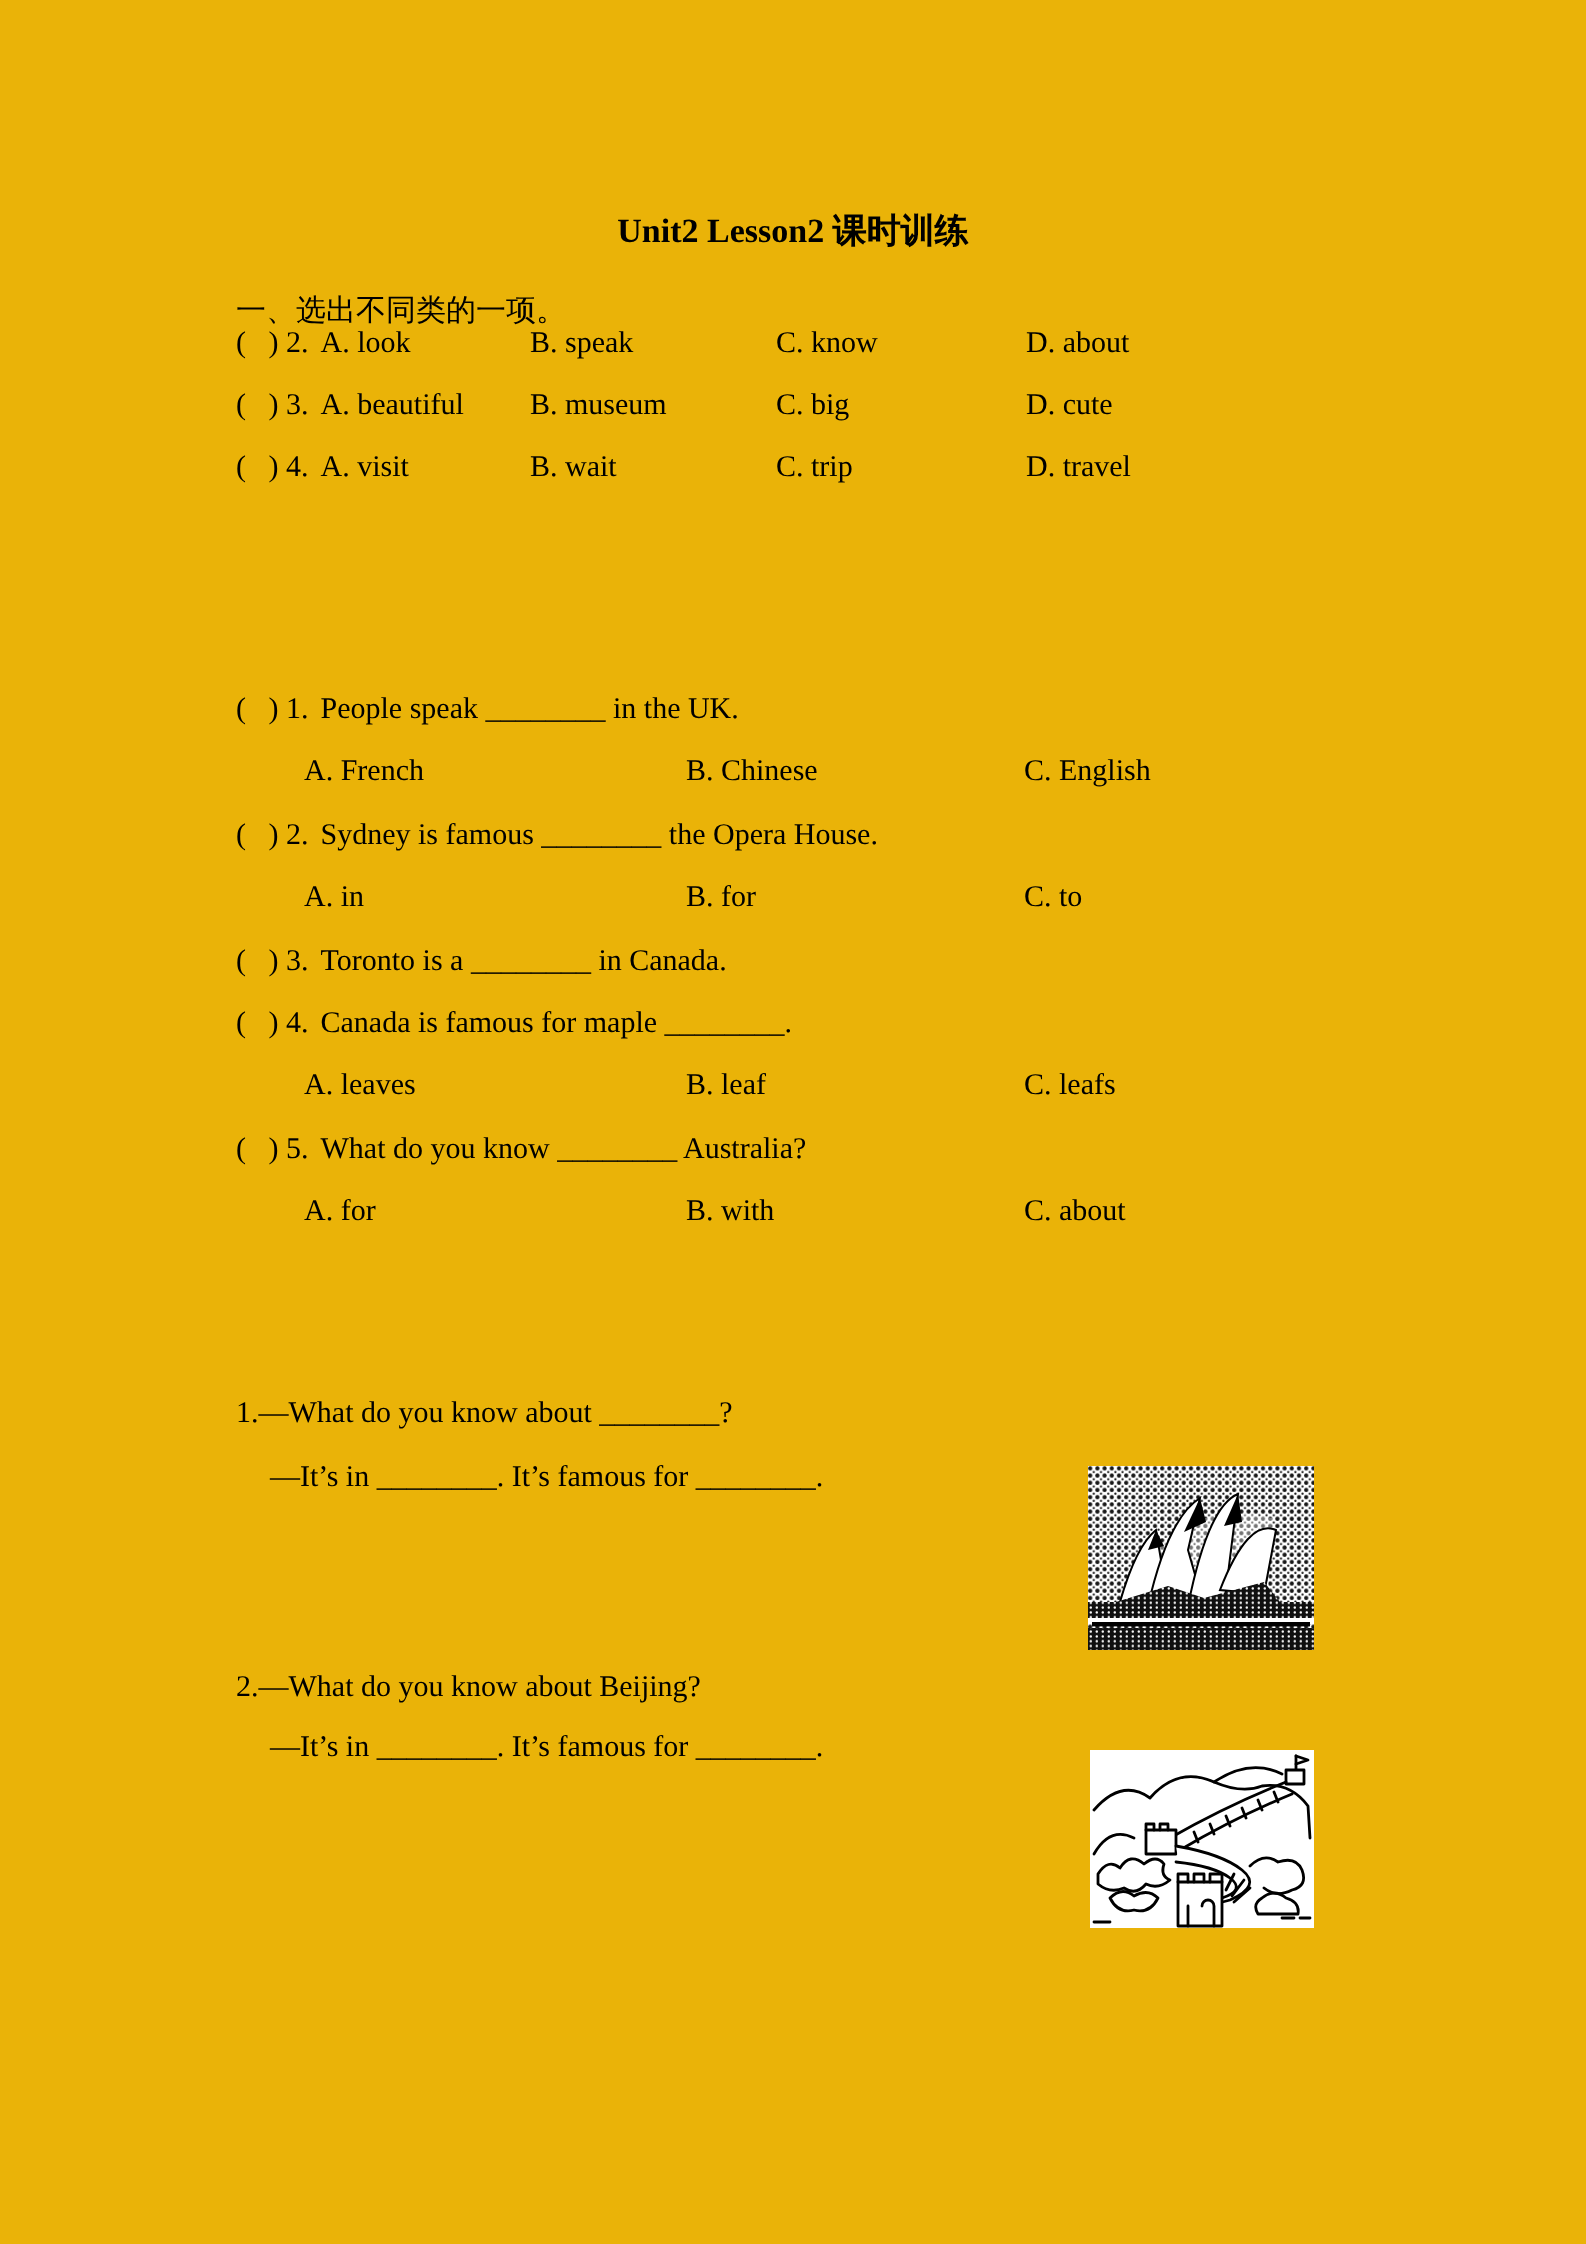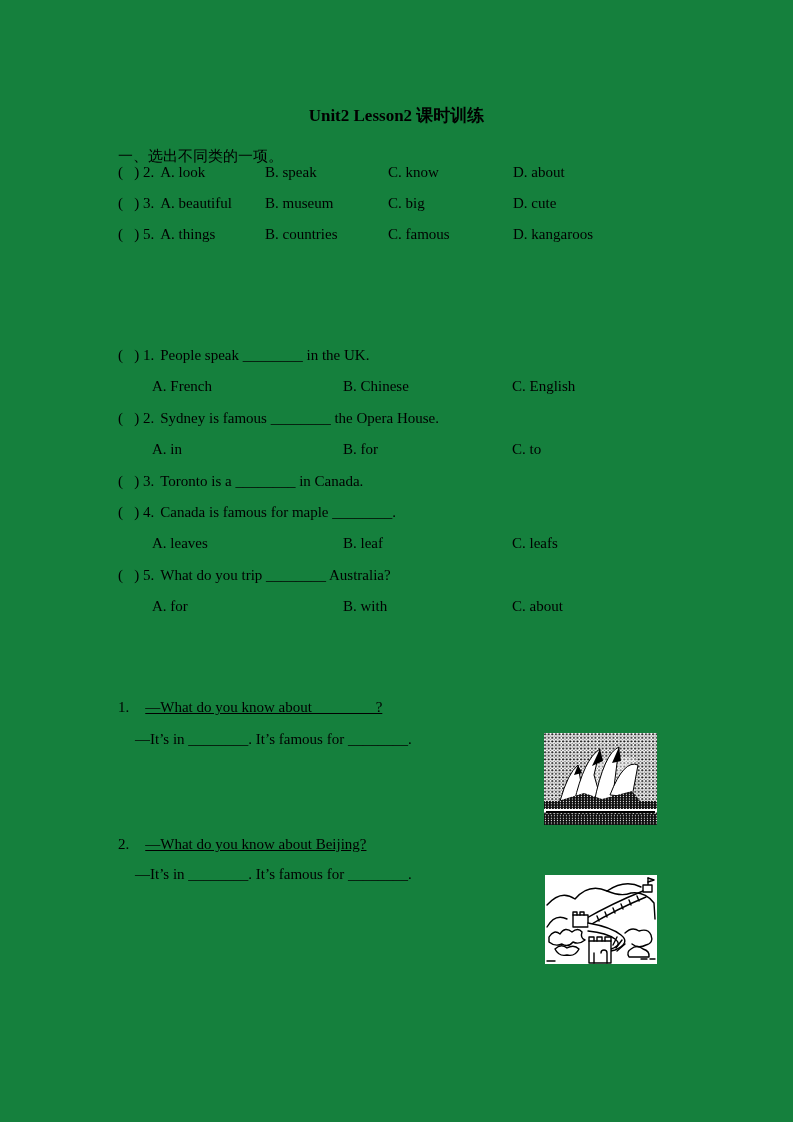--- a/index.html
+++ b/index.html
@@ -1,20 +1,20 @@
 <!DOCTYPE html>
 <html><head>
 <meta charset="utf-8">
 <style>
   html, body { margin:0; padding:0; background:#ffffff; }
   .page {
     position:relative;
     width:793px;
     height:1122px;
-    background:#15803d;
+    background:#eab308;
     color:#000;
     font-family:"Liberation Serif","DejaVu Serif",serif;
     font-size:15px;
     overflow:hidden;
   }
   .title {
     position:absolute;
     top:104px; left:0;
     width:100%;
     text-align:center;
@@ -46,21 +46,21 @@
   .s2opts {
     display:grid;
     grid-template-columns:191px 169px auto;
     padding-left:34px;
     line-height:16px;
     margin-bottom:16px;
     white-space:pre;
   }
 
   .d-q { margin-bottom:16px; }
-  .d-q .qtext { margin-left:16px;text-decoration:underline; }
+  .d-q .qtext { margin-left:0; }
   .d-a { padding-left:17px; }
   .d1a { margin-bottom:89px; }
   .d2q { margin-bottom:14px; }
 
   .figure { position:absolute; }
   #fig1 { top:733px; left:544px; width:113px; height:92px; }
   #fig2 { top:875px; left:545px; width:112px; height:89px; }
 </style>
 </head>
 <body>
@@ -78,24 +78,24 @@
       <div>C. know</div>
       <div>D. about</div>
     </div>
     <div class="s1row">
       <div><span class="prefix">(   ) 3.</span><span class="optA">A. beautiful</span></div>
       <div>B. museum</div>
       <div>C. big</div>
       <div>D. cute</div>
     </div>
     <div class="s1row">
-      <div><span class="prefix">(   ) 5.</span><span class="optA">A. things</span></div>
-      <div>B. countries</div>
-      <div>C. famous</div>
-      <div>D. kangaroos</div>
+      <div><span class="prefix">(   ) 4.</span><span class="optA">A. visit</span></div>
+      <div>B. wait</div>
+      <div>C. trip</div>
+      <div>D. travel</div>
     </div>
   </div>
 
   <div class="sec" id="sec2">
 
     <div class="line s2q"><span class="prefix">(   ) 1.</span><span class="qtext">People speak ________ in the UK.</span></div>
     <div class="s2opts">
       <div>A. French</div>
       <div>B. Chinese</div>
       <div>C. English</div>
@@ -110,21 +110,21 @@
 
     <div class="line s2q"><span class="prefix">(   ) 3.</span><span class="qtext">Toronto is a ________ in Canada.</span></div>
 
     <div class="line s2q"><span class="prefix">(   ) 4.</span><span class="qtext">Canada is famous for maple ________.</span></div>
     <div class="s2opts">
       <div>A. leaves</div>
       <div>B. leaf</div>
       <div>C. leafs</div>
     </div>
 
-    <div class="line s2q"><span class="prefix">(   ) 5.</span><span class="qtext">What do you trip ________ Australia?</span></div>
+    <div class="line s2q"><span class="prefix">(   ) 5.</span><span class="qtext">What do you know ________ Australia?</span></div>
     <div class="s2opts">
       <div>A. for</div>
       <div>B. with</div>
       <div>C. about</div>
     </div>
   </div>
 
   <div class="sec" id="sec3">
 
     <div class="line d-q d1q"><span>1.</span><span class="qtext">—What do you know about ________?</span></div>

